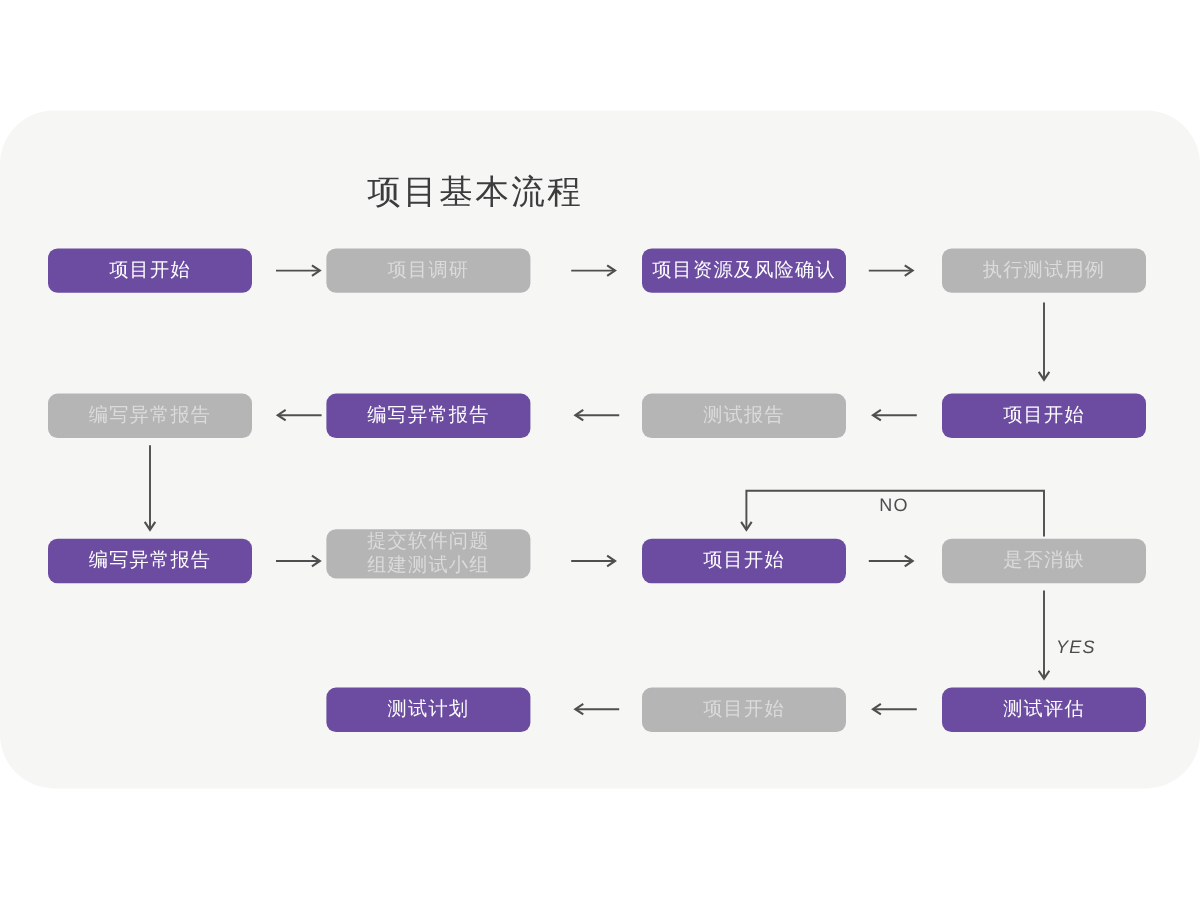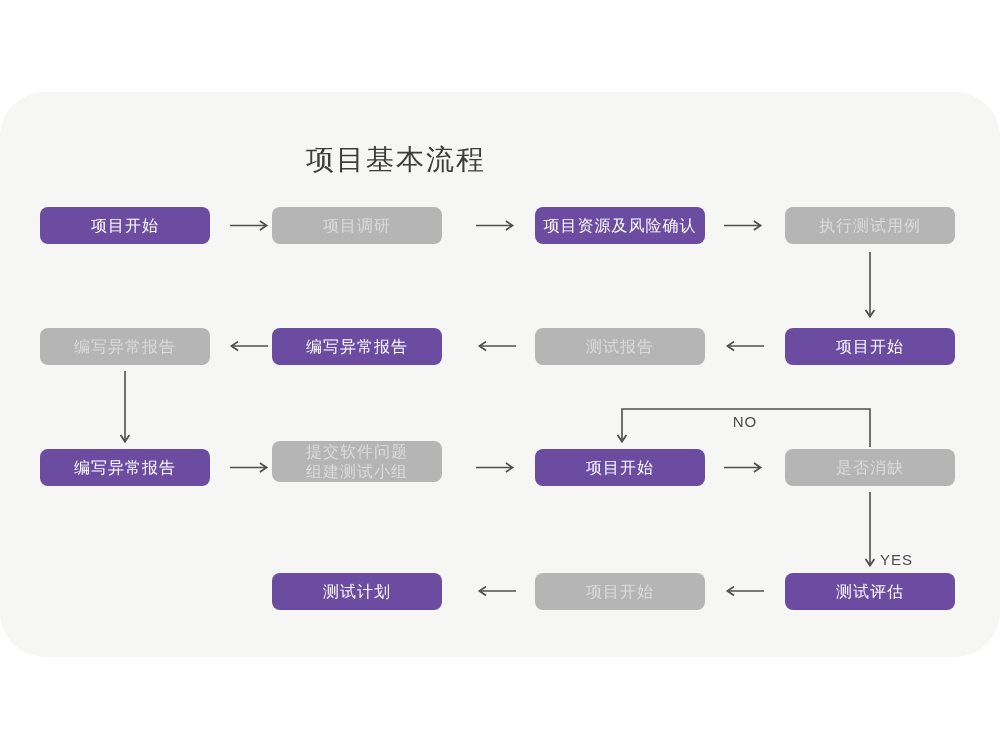--- a/index.html
+++ b/index.html
@@ -28,21 +28,21 @@
   .c1{left:40px}.c2{left:272px}.c3{left:535px}.c4{left:785px}
   .r1{top:207px}.r2{top:328px}.r3{top:449px}.r4{top:573px}
   .node.tall.r3{top:441px}
   .arrows{position:absolute;left:0;top:0;width:1000px;height:750px;pointer-events:none;}
   .arrows line,.arrows polyline{stroke:var(--arrow,#4f4f4f);stroke-width:1.6;fill:none;}
   .ah{stroke:var(--arrow,#4f4f4f);stroke-width:1.6;fill:none;}
   .edge-label{
     position:absolute;font-size:15px;color:var(--label-text,#4d4d4d);letter-spacing:1px;
   }
   .edge-label.no{left:710px;top:413px;width:70px;text-align:center;}
-  .edge-label.yes{left:880px;top:551px;}
+  .edge-label.yes{left:880px;top:531px;font-style:italic;}
 </style>
 </head>
 <body>
 
 <div class="panel"></div>
 
 <div class="title">项目基本流程</div>
 
 <div class="node purple c1 r1">项目开始</div>
 <div class="node gray c2 r1">项目调研</div>

